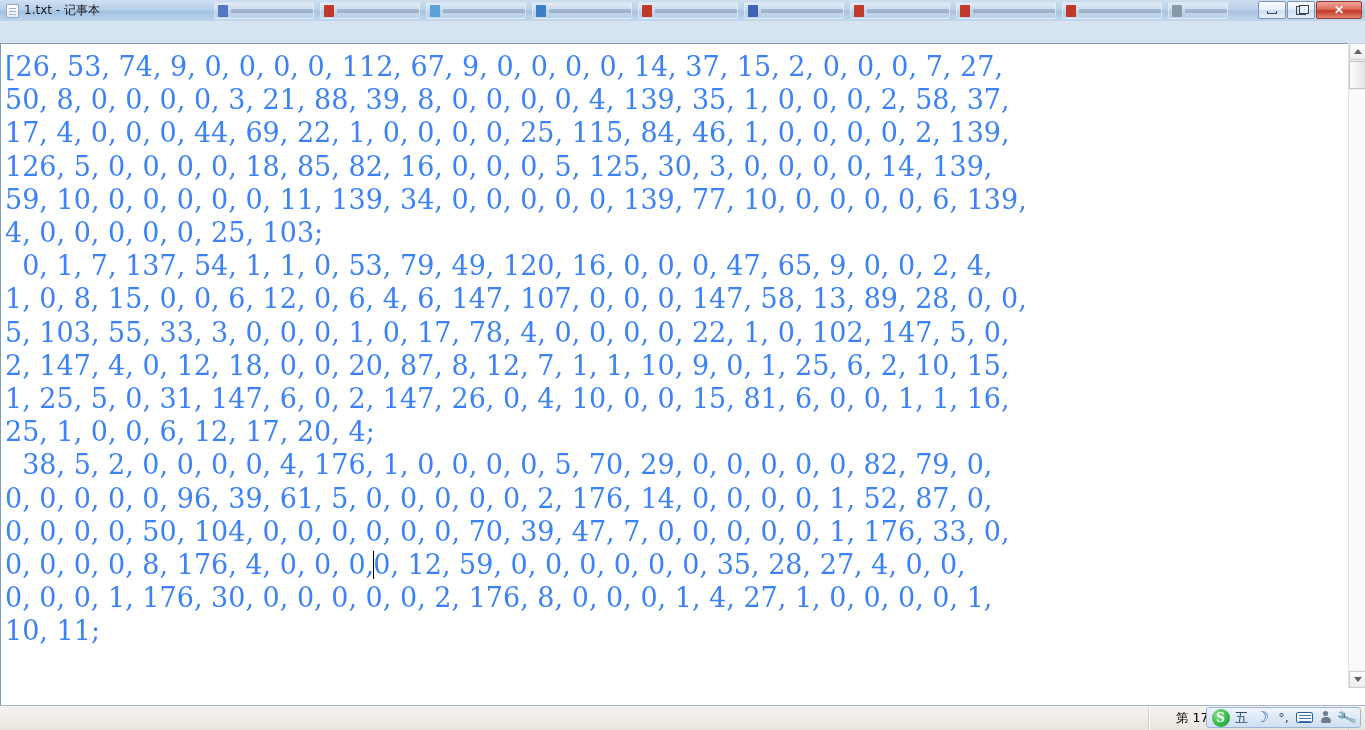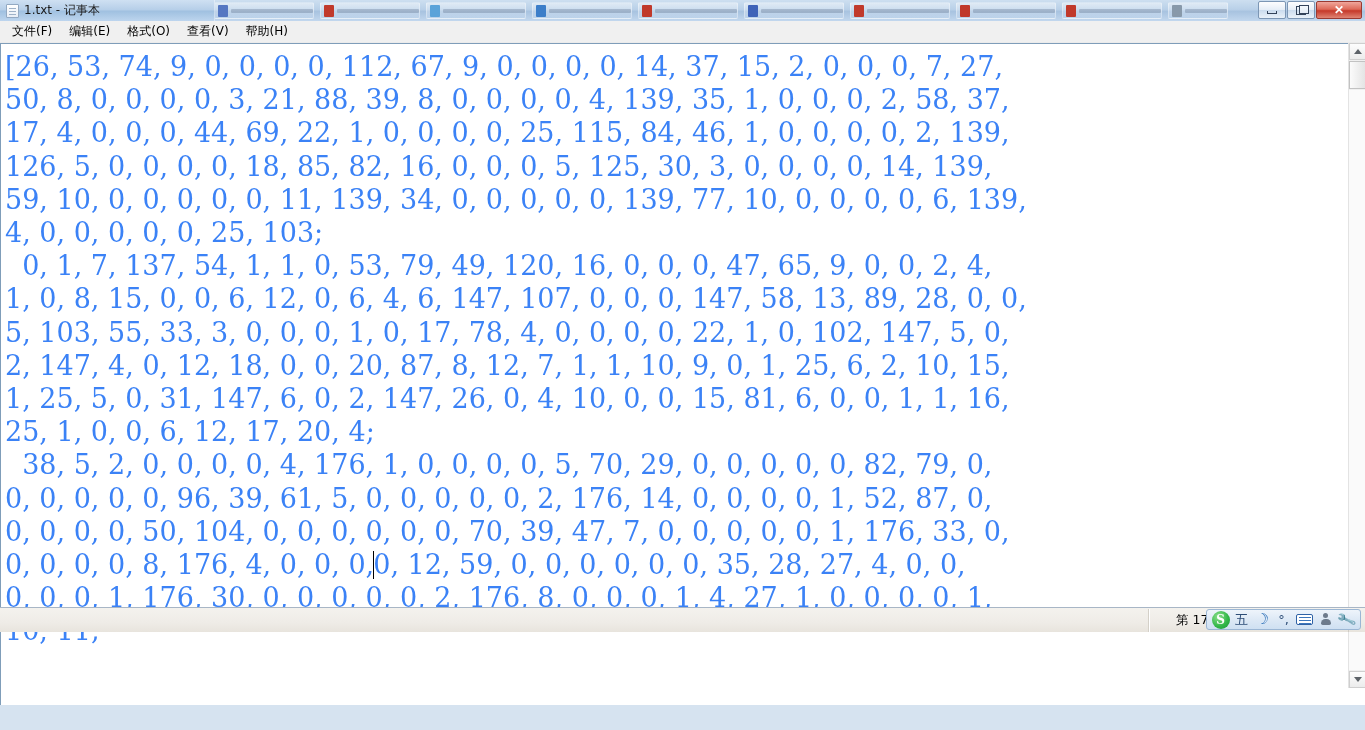--- a/index.html
+++ b/index.html
@@ -46,21 +46,21 @@
     height: 4px;
     border-radius: 1px;
     background: rgba(80,100,130,0.30);
     flex: 1 1 auto;
   }
 
   
   .window {
     position: absolute;
     left: 0; top: 0;
-    width: 1365px; height: 632px;
+    width: 1365px; height: 730px;
   }
 
   .titlebar {
     position: absolute;
     left: 0; top: 0;
     width: 1365px; height: 21px;
     display: flex;
     align-items: center;
     background: transparent;
     z-index: 6;
@@ -422,27 +422,20 @@
         </div>
         <div class="wc">
           <div class="restore-a"></div>
         </div>
         <div class="wc close">
           <span class="glyph">✕</span>
         </div>
       </div>
     </div>
 
-    <div class="menubar" id="menubar">
-        <div class="menu-item">文件(F)</div>
-        <div class="menu-item">编辑(E)</div>
-        <div class="menu-item">格式(O)</div>
-        <div class="menu-item">查看(V)</div>
-        <div class="menu-item">帮助(H)</div>
-      </div>
 
     <div class="editor-frame">
       <div class="text-area">
         <pre><span>[26, 53, 74, 9, 0, 0, 0, 0, 112, 67, 9, 0, 0, 0, 0, 14, 37, 15, 2, 0, 0, 0, 7, 27,
 50, 8, 0, 0, 0, 0, 3, 21, 88, 39, 8, 0, 0, 0, 0, 4, 139, 35, 1, 0, 0, 0, 2, 58, 37,
 17, 4, 0, 0, 0, 44, 69, 22, 1, 0, 0, 0, 0, 25, 115, 84, 46, 1, 0, 0, 0, 0, 2, 139,
 126, 5, 0, 0, 0, 0, 18, 85, 82, 16, 0, 0, 0, 5, 125, 30, 3, 0, 0, 0, 0, 14, 139,
 59, 10, 0, 0, 0, 0, 0, 11, 139, 34, 0, 0, 0, 0, 0, 139, 77, 10, 0, 0, 0, 0, 6, 139,
 4, 0, 0, 0, 0, 0, 25, 103;
   0, 1, 7, 137, 54, 1, 1, 0, 53, 79, 49, 120, 16, 0, 0, 0, 47, 65, 9, 0, 0, 2, 4,

